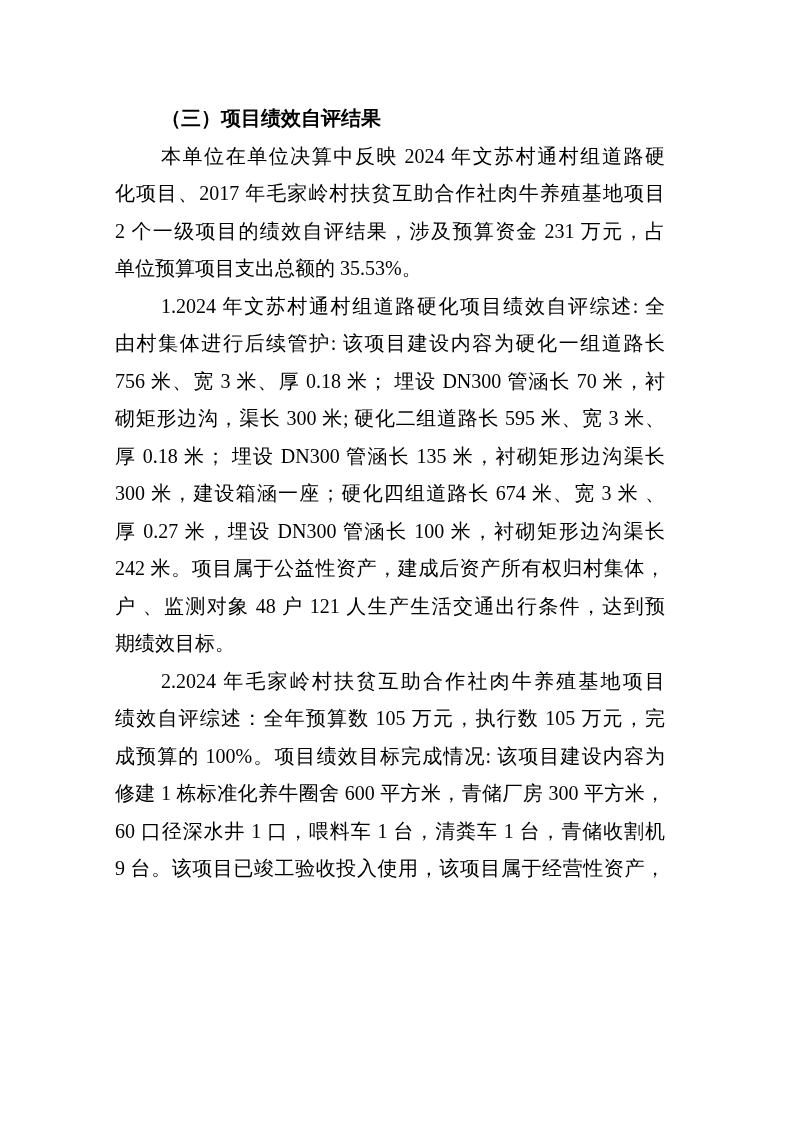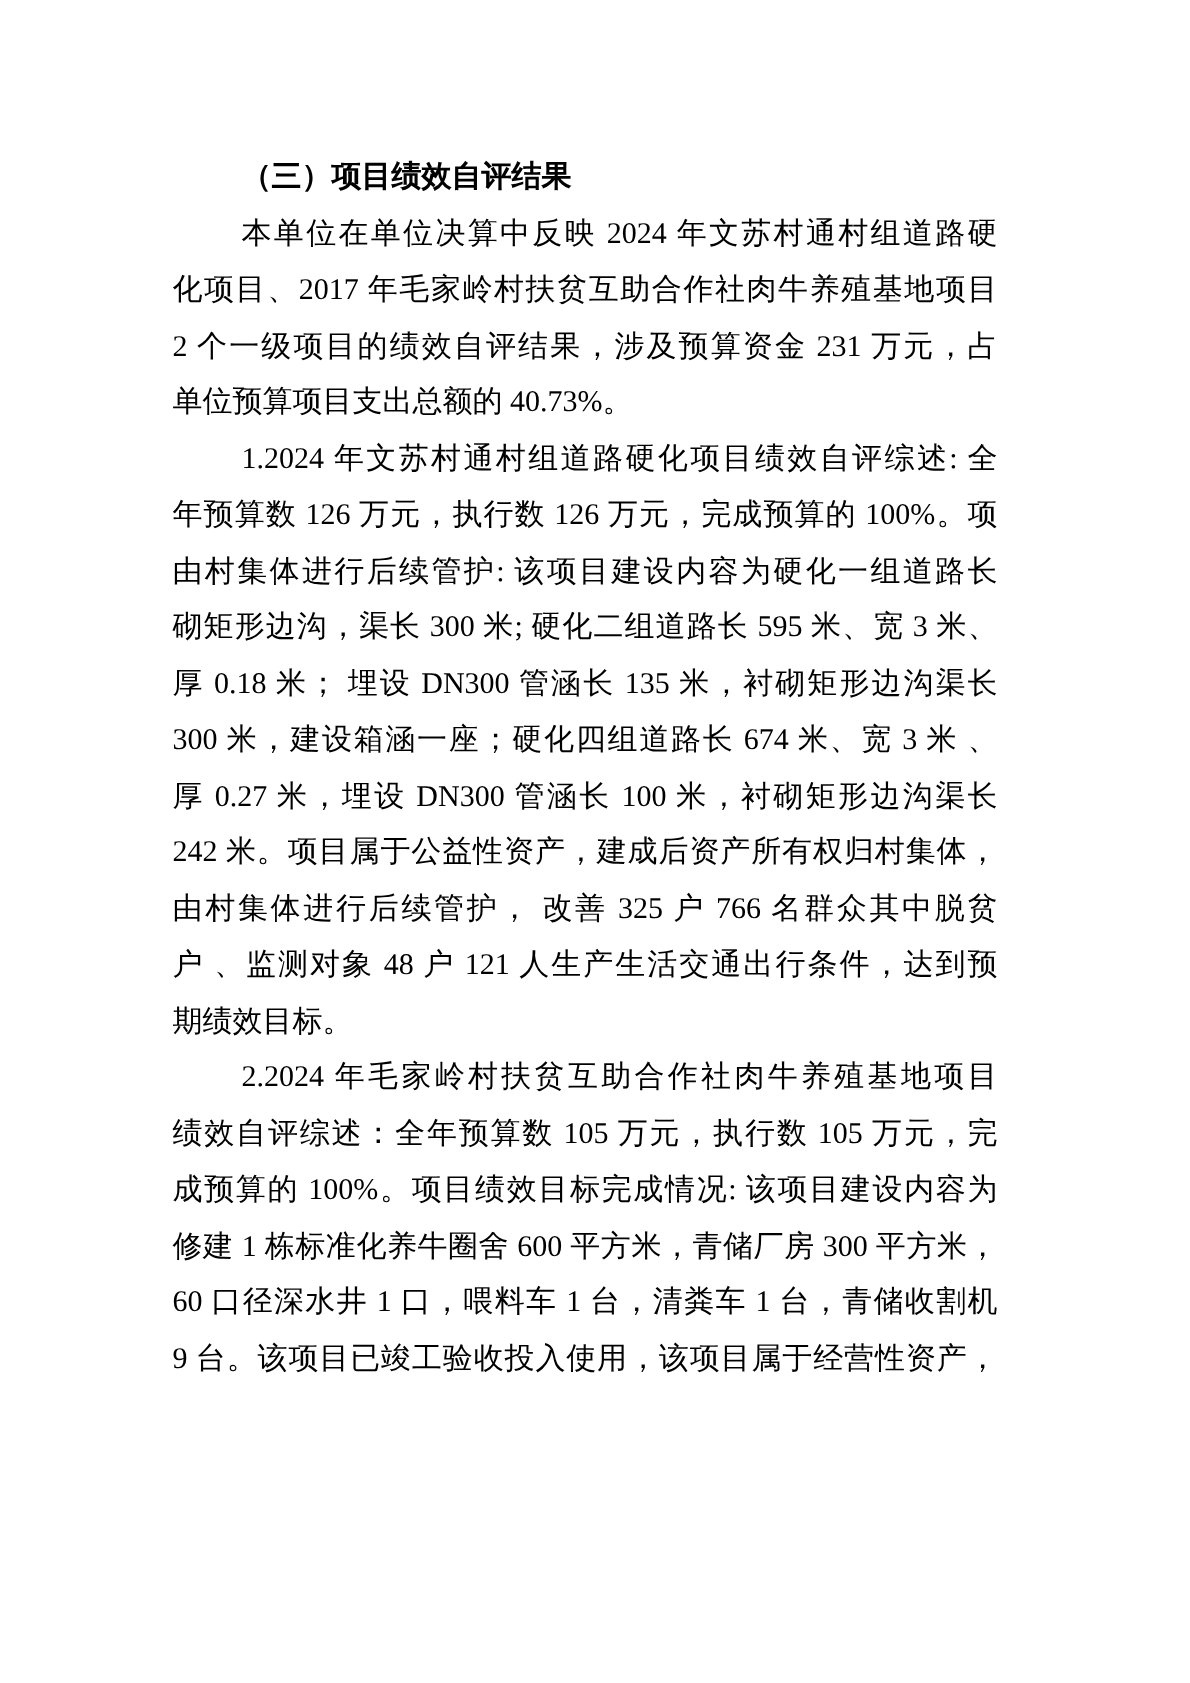--- a/index.html
+++ b/index.html
@@ -41,30 +41,29 @@
 </style>
 </head>
 <body>
 
 <div class="page">
   <div class="content">
       <div class="line heading indent nofill">（三）项目绩效自评结果</div>
       <div class="line indent fill">本单位在单位决算中反映 2024 年文苏村通村组道路硬</div>
       <div class="line fill">化项目、2017 年毛家岭村扶贫互助合作社肉牛养殖基地项目</div>
       <div class="line fill">2 个一级项目的绩效自评结果，涉及预算资金 231 万元，占</div>
-      <div class="line nofill">单位预算项目支出总额的 40.73%。</div>
+      <div class="line nofill">单位预算项目支出总额的 35.53%。</div>
       <div class="line indent fill">1.2024 年文苏村通村组道路硬化项目绩效自评综述: 全</div>
-      <div class="line fill">年预算数 126 万元，执行数 126 万元，完成预算的 100%。项</div>
       <div class="line fill">由村集体进行后续管护: 该项目建设内容为硬化一组道路长</div>
+      <div class="line fill">756 米、宽 3 米、厚 0.18 米； 埋设 DN300 管涵长 70 米，衬</div>
       <div class="line fill">砌矩形边沟，渠长 300 米; 硬化二组道路长 595 米、宽 3 米、</div>
       <div class="line fill">厚 0.18 米； 埋设 DN300 管涵长 135 米，衬砌矩形边沟渠长</div>
       <div class="line fill">300 米，建设箱涵一座；硬化四组道路长 674 米、宽 3 米 、</div>
       <div class="line fill">厚 0.27 米，埋设 DN300 管涵长 100 米，衬砌矩形边沟渠长</div>
       <div class="line fill">242 米。项目属于公益性资产，建成后资产所有权归村集体，</div>
-      <div class="line fill">由村集体进行后续管护， 改善 325 户 766 名群众其中脱贫</div>
       <div class="line fill">户 、监测对象 48 户 121 人生产生活交通出行条件，达到预</div>
       <div class="line nofill">期绩效目标。</div>
       <div class="line indent fill">2.2024 年毛家岭村扶贫互助合作社肉牛养殖基地项目</div>
       <div class="line fill">绩效自评综述：全年预算数 105 万元，执行数 105 万元，完</div>
       <div class="line fill">成预算的 100%。项目绩效目标完成情况: 该项目建设内容为</div>
       <div class="line fill">修建 1 栋标准化养牛圈舍 600 平方米，青储厂房 300 平方米，</div>
       <div class="line fill">60 口径深水井 1 口，喂料车 1 台，清粪车 1 台，青储收割机</div>
       <div class="line fill">9 台。该项目已竣工验收投入使用，该项目属于经营性资产，</div>
     </div>
 </div>

